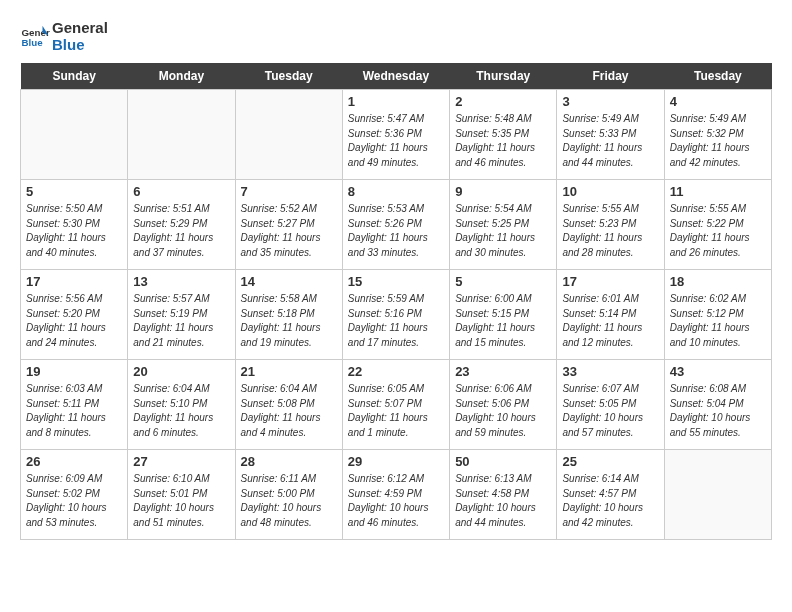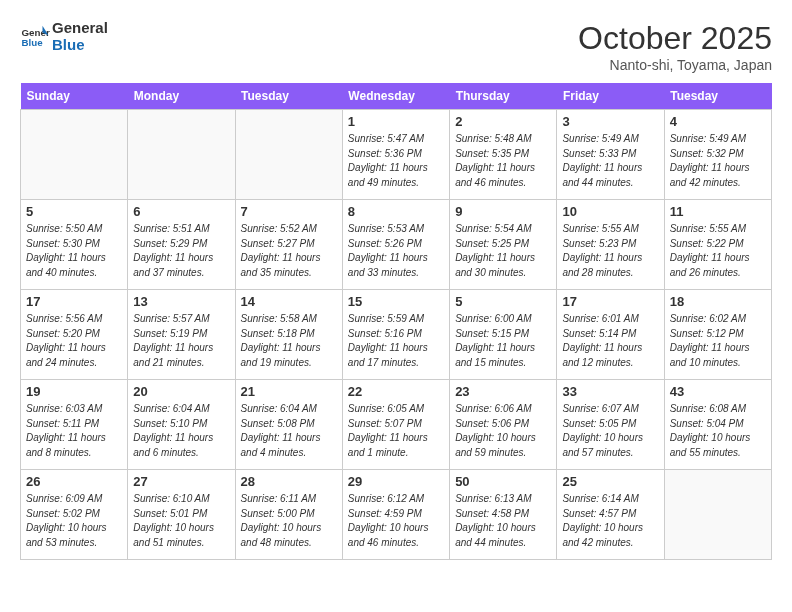--- a/index.html
+++ b/index.html
@@ -36,23 +36,23 @@
     .subtitle {
       font-size: 14px;
       color: #555;
     }
     table {
       width: 100%;
       border-collapse: collapse;
       font-size: 11px;
     }
     thead tr th {
-      background-color: #8b5cf6;
+      background-color: #404040;
       color: white;
-      text-align: left;
+      text-align: center;
       padding: 6px 6px;
       font-size: 12px;
       font-weight: bold;
     }
     tbody tr td {
       border: 1px solid #ccc;
       vertical-align: top;
       padding: 4px 5px;
       height: 90px;
       width: calc(100% / 7);
@@ -81,24 +81,20 @@
     <svg class="logo-icon" viewBox="0 0 40 40" xmlns="http://www.w3.org/2000/svg">
       <text x="2" y="18" font-size="13" font-weight="bold" fill="#333">General</text>
       <text x="2" y="32" font-size="13" font-weight="bold" fill="#1a6db5">Blue</text>
       <polygon points="30,5 38,18 30,14" fill="#1a6db5"></polygon>
     </svg>
     <div>
       <div style="font-size:15px;font-weight:bold;color:#333;line-height:1.1;">General</div>
       <div style="font-size:15px;font-weight:bold;color:#1a6db5;line-height:1.1;">Blue</div>
     </div>
   </div>
-  <div class="title-block">
-    <div class="month-title">October 2025</div>
-    <div class="subtitle">Nanto-shi, Toyama, Japan</div>
-  </div>
 </div>
 
 <table>
   <thead>
     <tr>
     <th>Sunday</th>
         <th>Monday</th>
         <th>Tuesday</th>
         <th>Wednesday</th>
         <th>Thursday</th>

